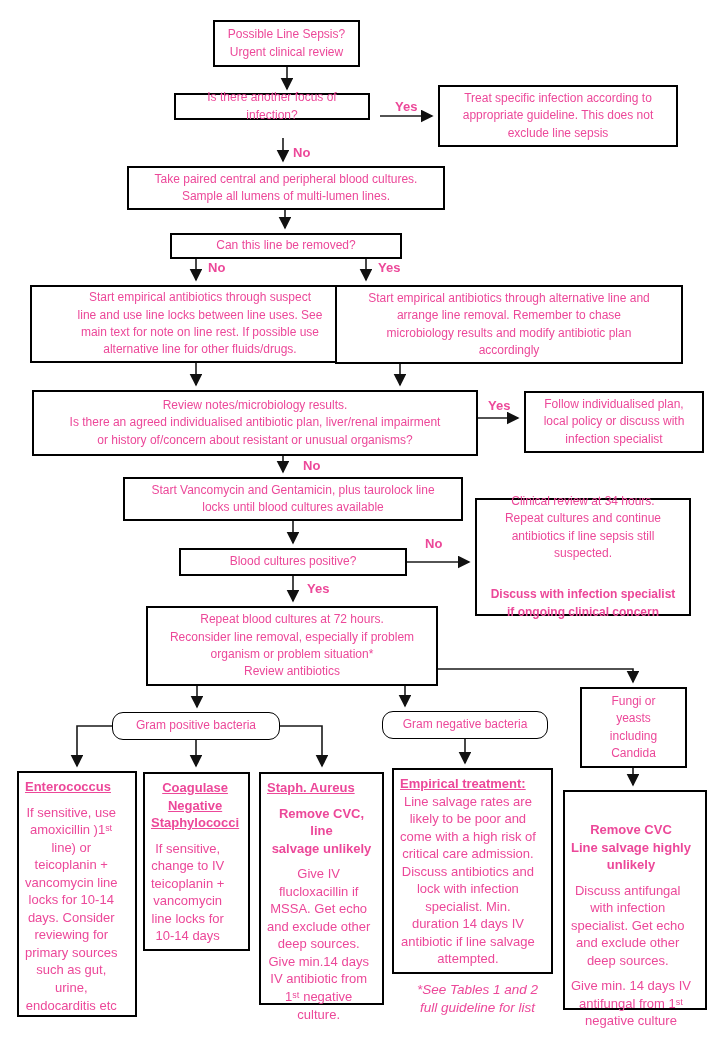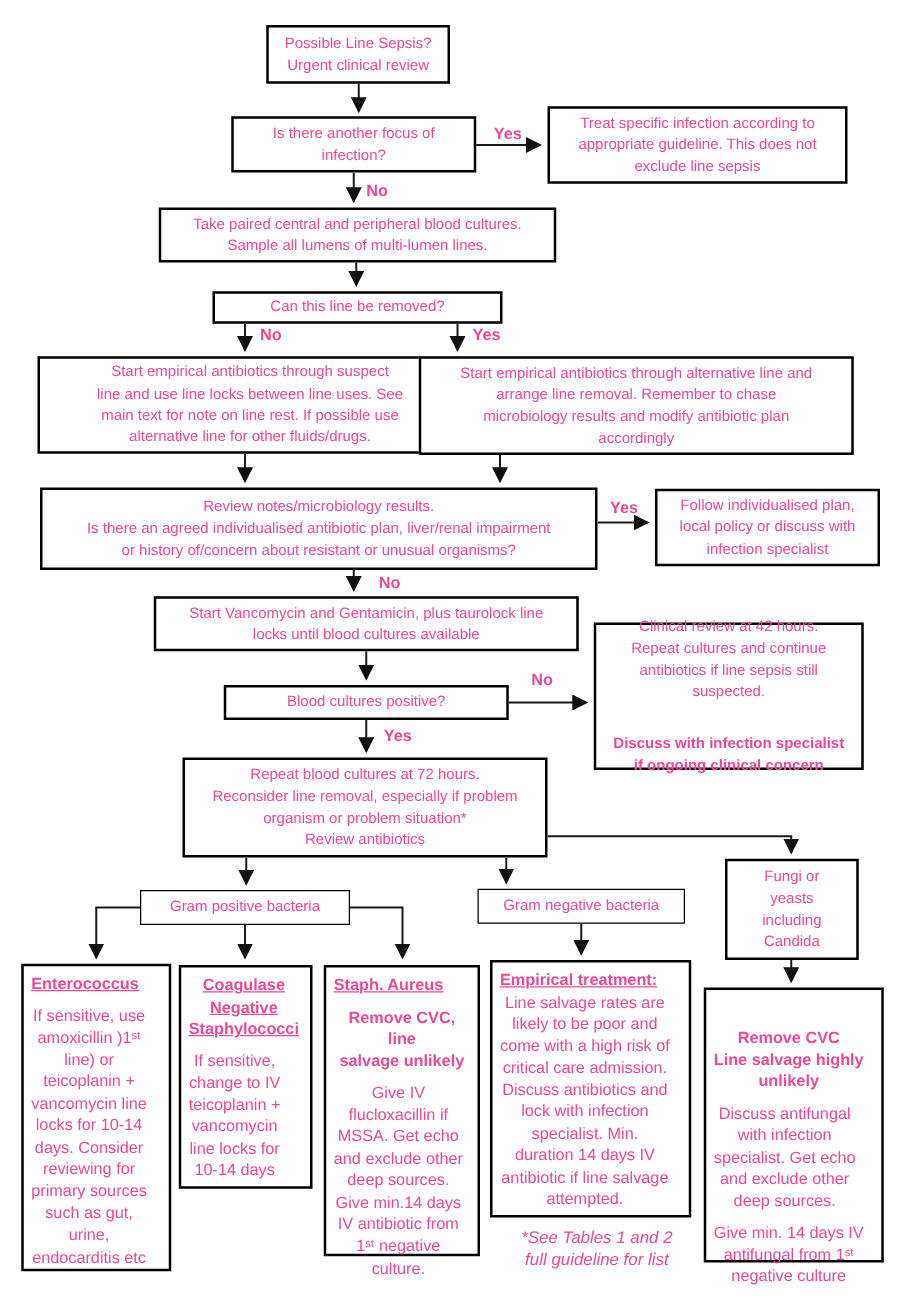--- a/index.html
+++ b/index.html
@@ -8,21 +8,21 @@
     font-family:"Liberation Sans","DejaVu Sans",sans-serif;color:#ec4899;
     overflow:hidden;
   }
   svg.arrows{position:absolute;left:0;top:0;pointer-events:none;}
   .node{
     position:absolute;box-sizing:border-box;border:2px solid #000;background:#fff;
     display:flex;flex-direction:column;align-items:center;justify-content:center;
     text-align:center;white-space:pre-line;font-size:12px;line-height:1.45;
     padding:2px 5px;
   }
-  .node.thin{border-width:1px;}
+  .node.thin{border-width:1px;border-radius:11px;}
   .node.detail{
     align-items:flex-start;justify-content:flex-start;text-align:center;
     padding:5px 6px;font-size:13px;line-height:1.35;
   }
   .hd{font-weight:bold;text-decoration:underline;}
   .sub{font-weight:bold;margin-top:8px;}
   .bd{margin-top:8px;}
   .bd.tight{margin-top:0;}
   .boldtxt{font-weight:bold;margin-top:24px;}
   .edge-label{position:absolute;font-weight:bold;font-size:13px;line-height:1;}
@@ -63,21 +63,21 @@
       <polyline points="112,726 77,726 77,766" marker-end="url(#ah)"></polyline>
       <polyline points="280,726 322,726 322,766" marker-end="url(#ah)"></polyline>
       <line x1="465" y1="739" x2="465" y2="763" marker-end="url(#ah)"></line>
       <line x1="633" y1="768" x2="633" y2="785" marker-end="url(#ah)"></line>
     </g>
   </svg>
 
   <div class="node" style="left:213px;top:20px;width:147px;height:47px">Possible Line Sepsis?
 Urgent clinical review</div>
 
-  <div class="node" style="left:185px;top:93px;width:196px;height:45px">Is there another focus of
+  <div class="node" style="left:174px;top:93px;width:196px;height:27px">Is there another focus of
 infection?</div>
 
   <div class="node" style="left:438px;top:85px;width:240px;height:62px">Treat specific infection according to
 appropriate guideline. This does not
 exclude line sepsis</div>
 
   <div class="node" style="left:127px;top:166px;width:318px;height:44px">Take paired central and peripheral blood cultures.
 Sample all lumens of multi-lumen lines.</div>
 
   <div class="node" style="left:170px;top:233px;width:232px;height:26px">Can this line be removed?</div>
@@ -99,21 +99,21 @@
   <div class="node" style="left:524px;top:391px;width:180px;height:62px">Follow individualised plan,
 local policy or discuss with
 infection specialist</div>
 
   <div class="node" style="left:123px;top:477px;width:340px;height:44px">Start Vancomycin and Gentamicin, plus taurolock line
 locks until blood cultures available</div>
 
   <div class="node" style="left:179px;top:548px;width:228px;height:28px">Blood cultures positive?</div>
 
   <div class="node" style="left:475px;top:498px;width:216px;height:118px">
-    <div>Clinical review at 42 hours.
+    <div>Clinical review at 34 hours.
 Repeat cultures and continue
 antibiotics if line sepsis still
 suspected.</div>
     <div class="boldtxt">Discuss with infection specialist
 if ongoing clinical concern</div>
   </div>
 
   <div class="node" style="left:146px;top:606px;width:292px;height:80px">Repeat blood cultures at 72 hours.
 Reconsider line removal, especially if problem
 organism or problem situation*

